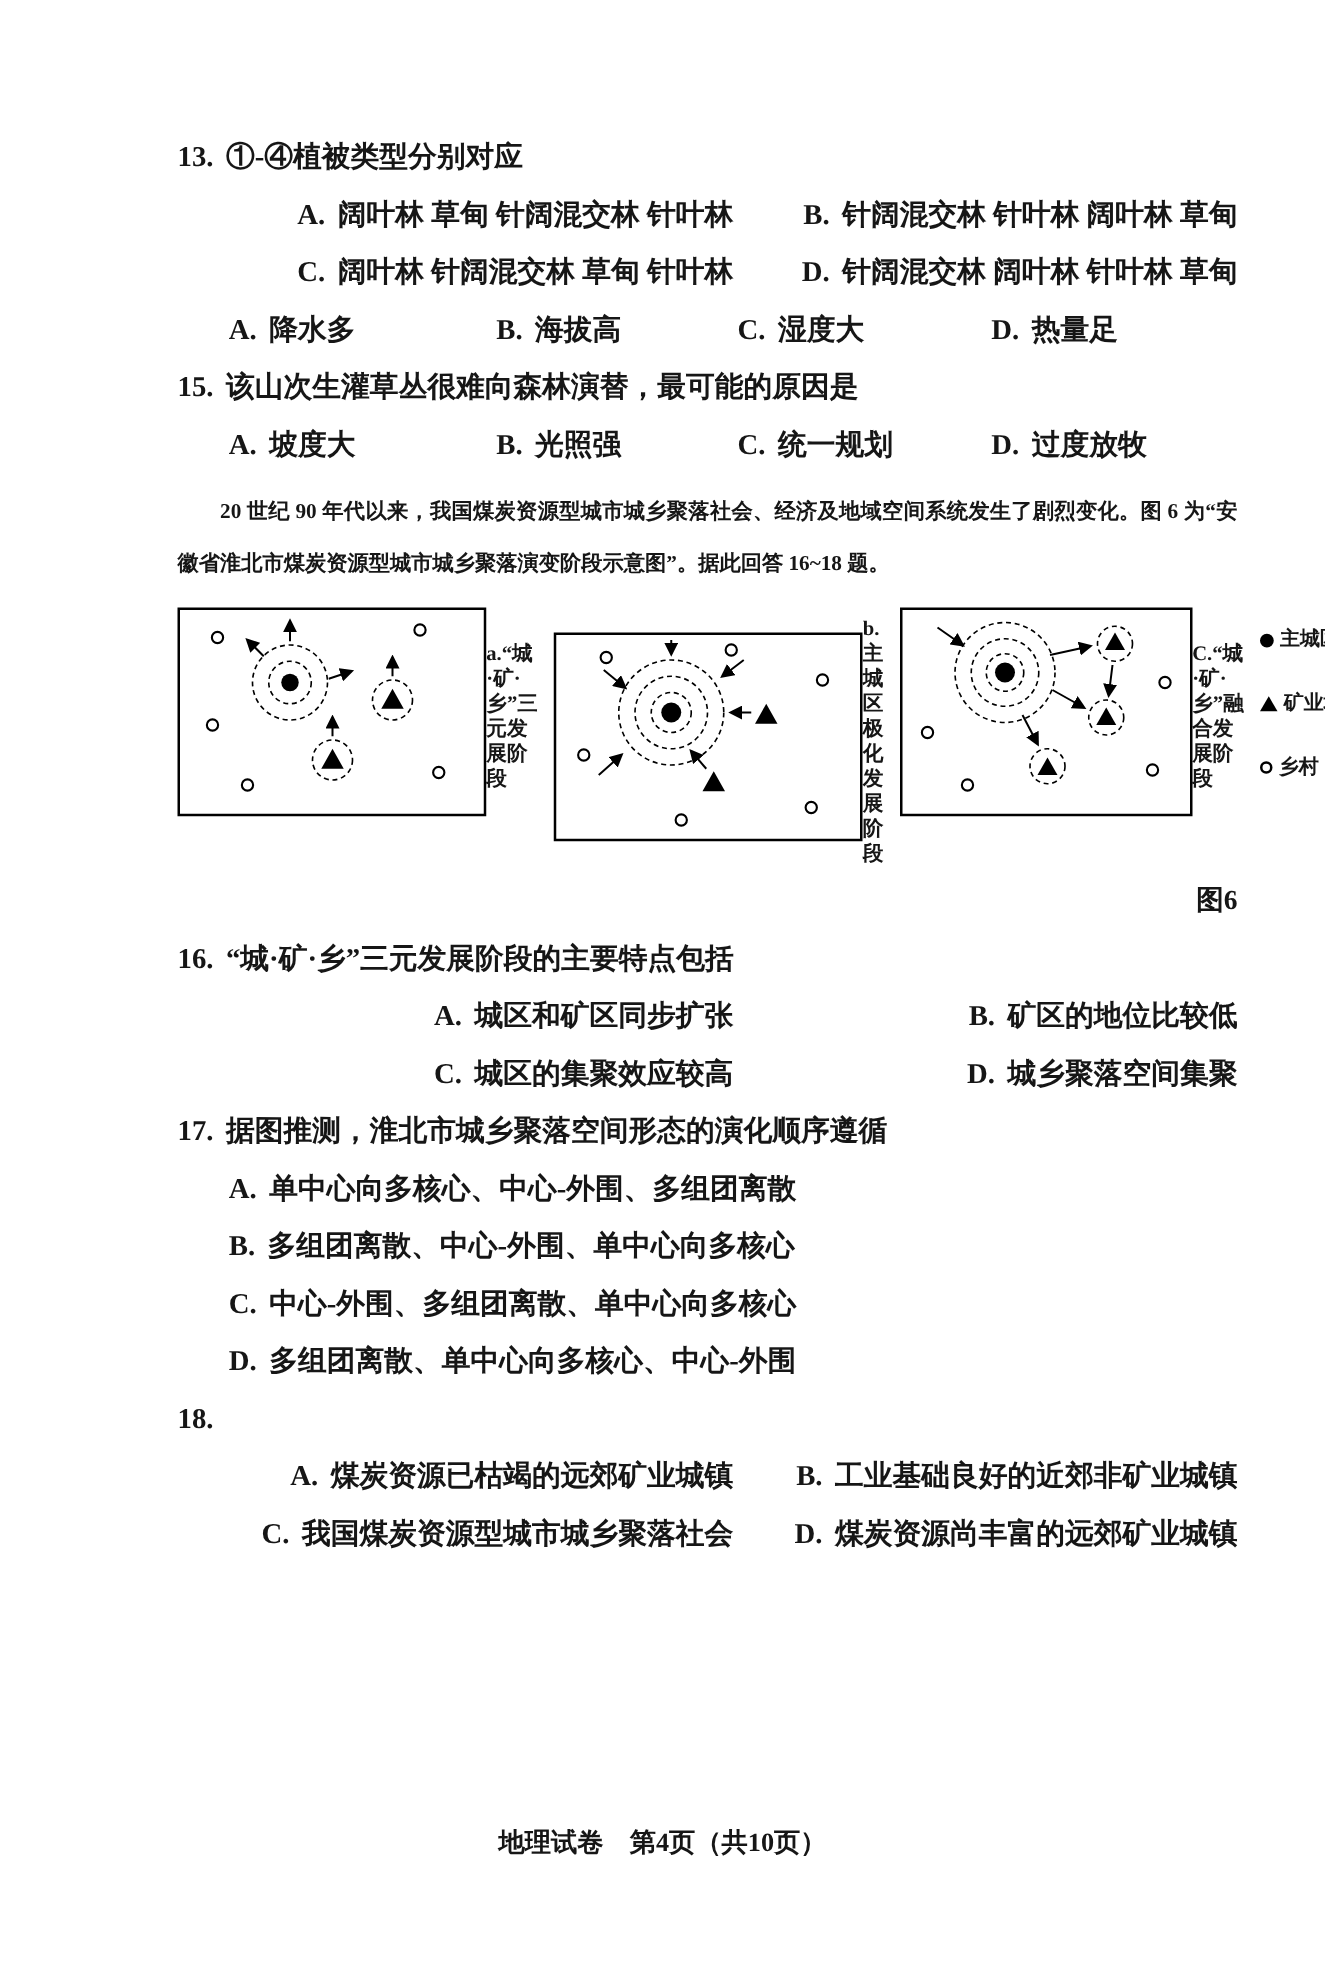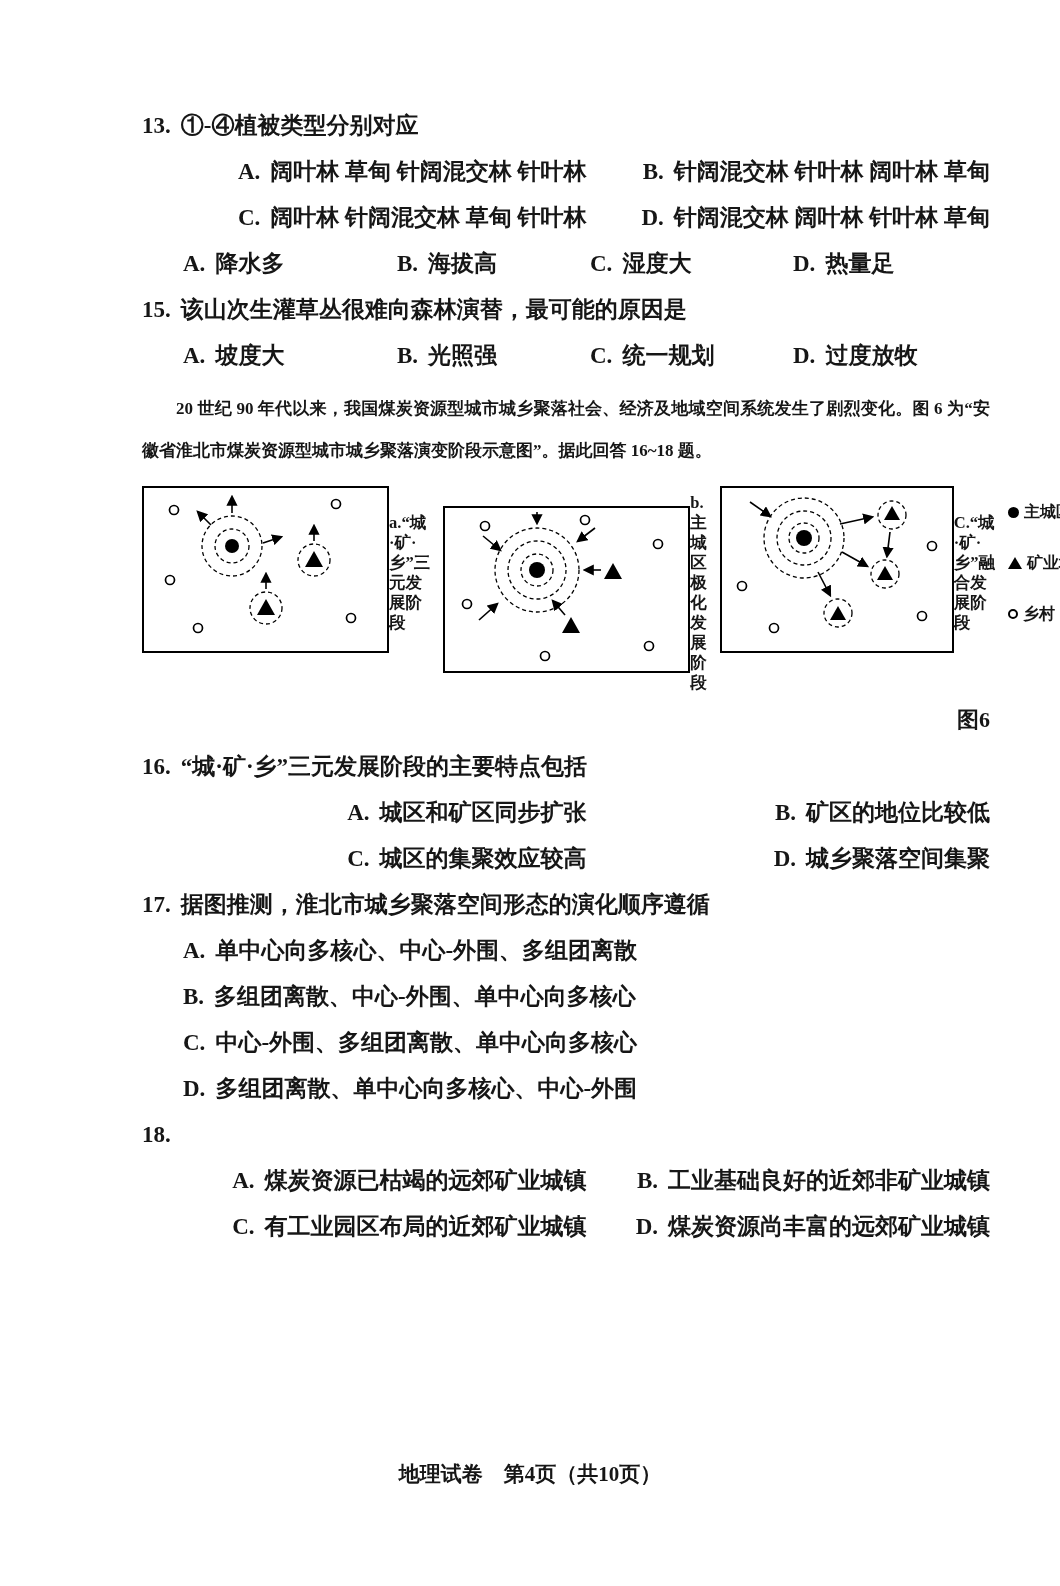--- a/index.html
+++ b/index.html
@@ -254,20 +254,20 @@
     </div>
   </section>
 
   <section>
     <div class="stem">
       <span class="qnum">18.</span>
     </div>
     <div class="opts grid2">
       <div class="opt"><span class="olabel">A.</span><span>煤炭资源已枯竭的远郊矿业城镇</span></div>
       <div class="opt"><span class="olabel">B.</span><span>工业基础良好的近郊非矿业城镇</span></div>
-      <div class="opt"><span class="olabel">C.</span><span>有工业园区布局的近郊矿业城镇</span></div>
+      <div class="opt"><span class="olabel">C.</span><span>我国煤炭资源型城市城乡聚落社会</span></div>
       <div class="opt"><span class="olabel">D.</span><span>煤炭资源尚丰富的远郊矿业城镇</span></div>
     </div>
   </section>
 
 </div>
 
 <div class="footer">地理试卷　第4页（共10页）</div>
 
 </body></html>

